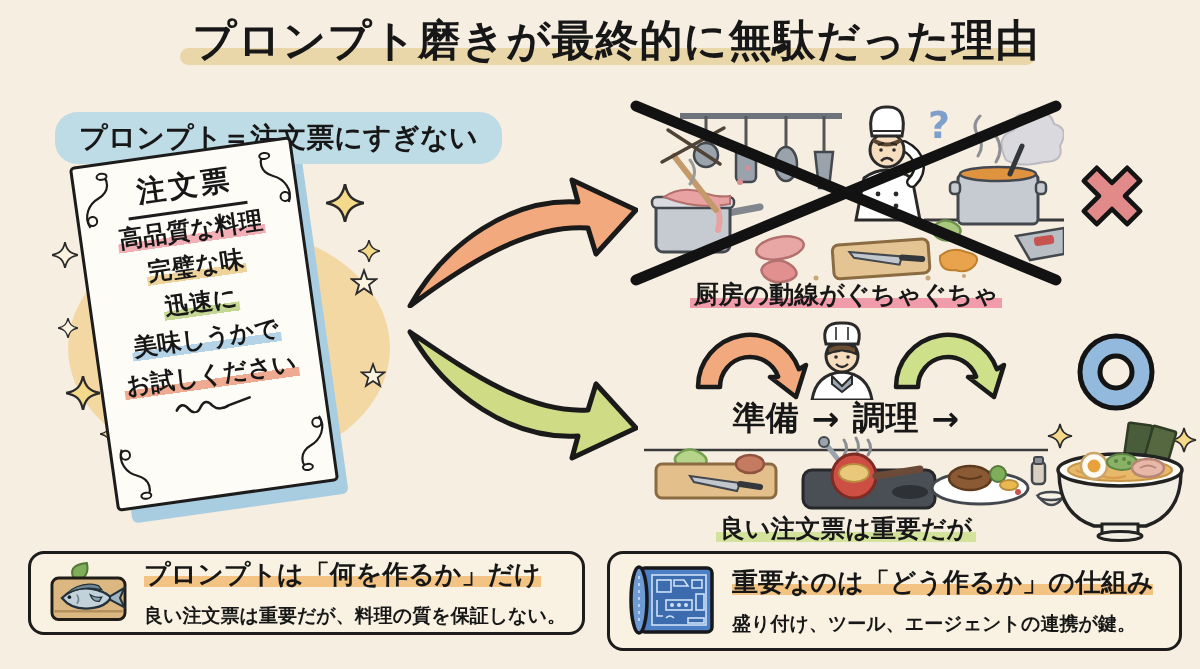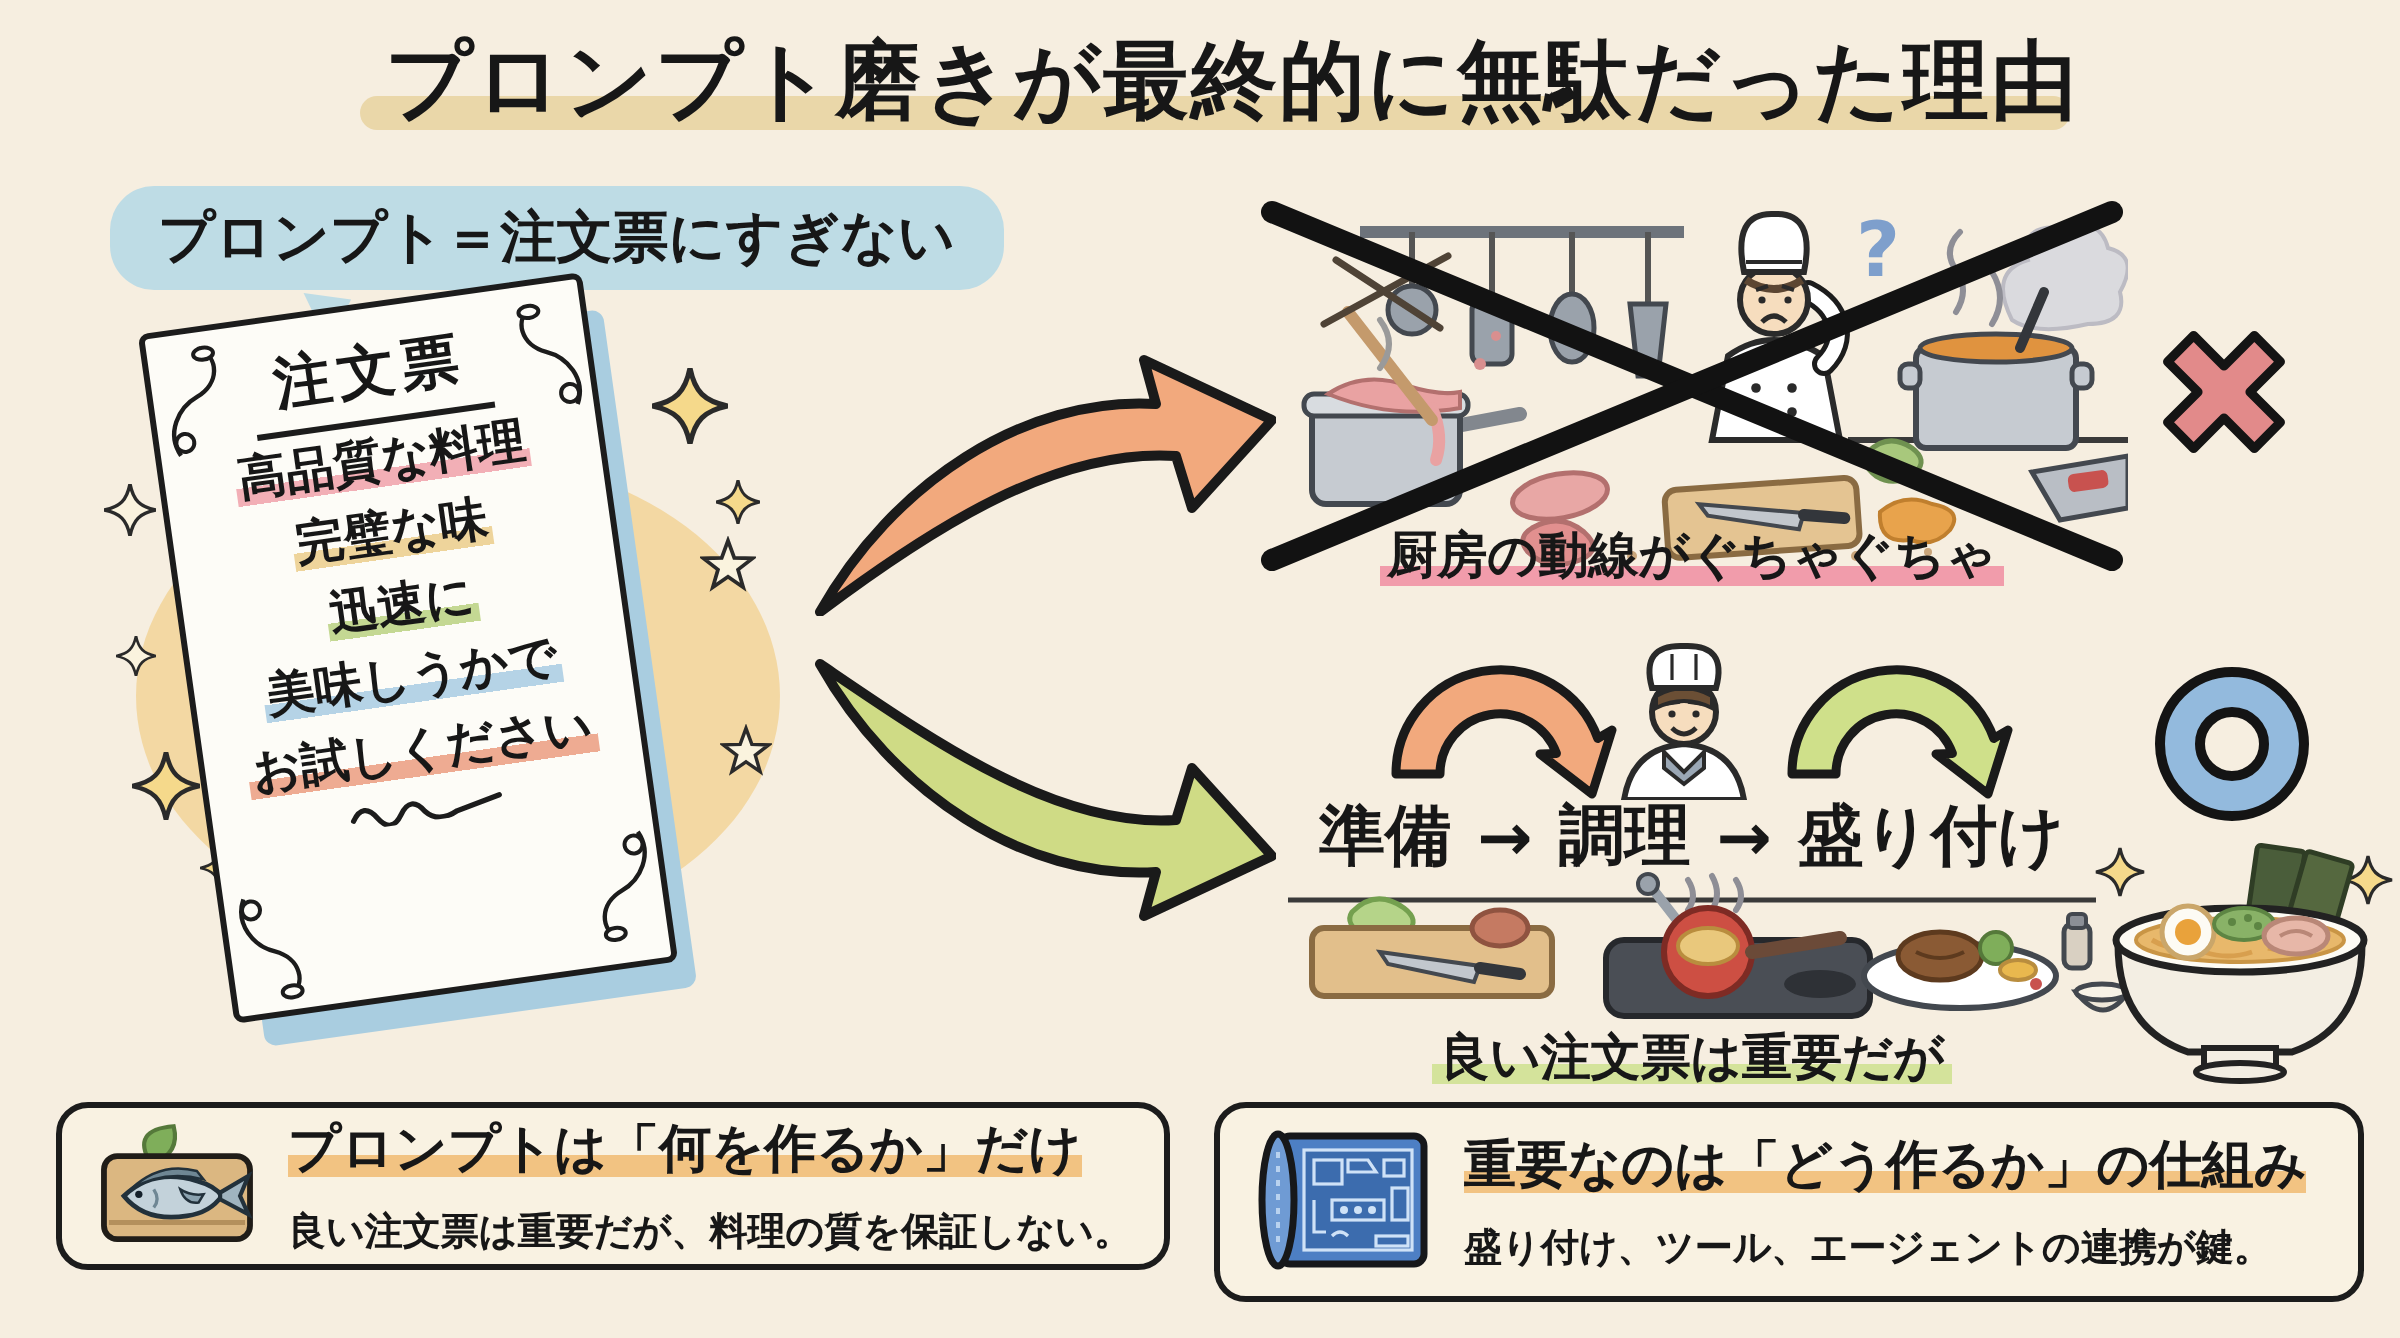--- a/index.html
+++ b/index.html
@@ -5,21 +5,21 @@
   html,body{margin:0;padding:0;}
   .canvas{
     position:relative;width:1200px;height:669px;overflow:hidden;
     background:#f6eee0;font-family:"DejaVu Sans",sans-serif;color:#171717;
   }
   .abs{position:absolute;}
   
   .title-swoosh{left:180px;top:48px;width:855px;height:17px;background:#ead7a9;border-radius:10px;z-index:0;}
   .title{left:16px;top:12px;width:1200px;text-align:center;font-size:43px;font-weight:900;letter-spacing:1px;z-index:1;}
   
-  .bubble{left:55px;top:93px;background:#bedce5;border-radius:22px;padding:7px 24px;font-size:28px;font-weight:800;z-index:2;}
+  .bubble{left:55px;top:112px;background:#bedce5;border-radius:22px;padding:7px 24px;font-size:28px;font-weight:800;z-index:2;}
   .bubble-tail{left:150px;top:148px;width:0;height:0;border-left:16px solid transparent;border-right:8px solid transparent;border-top:24px solid #bedce5;transform:rotate(8deg);z-index:1;}
   
   .slip-blob{left:68px;top:228px;width:322px;height:240px;border-radius:50%;background:#f3d8a3;z-index:0;}
   .slip-shadow{left:108px;top:168px;width:218px;height:342px;background:#a9cde0;border-radius:6px;transform:rotate(-8deg);z-index:1;}
   .slip{left:92px;top:150px;width:218px;height:342px;background:#fdfcf7;border:3px solid #1c1c1c;border-radius:5px;transform:rotate(-8deg);z-index:2;text-align:center;}
   .slip-heading{display:inline-block;margin-top:12px;font-size:29px;font-weight:800;letter-spacing:3px;border-bottom:3px solid #1c1c1c;padding:0 12px 3px;}
   .slip-item{font-size:24px;font-weight:800;line-height:1.52;white-space:nowrap;}
   .slip-item span{padding:0 2px;}
   .u-pink  span{background:linear-gradient(transparent 66%,#f2afb6 66%,#f2afb6 98%,transparent 98%);}
   .u-yellow span{background:linear-gradient(transparent 66%,#eed49b 66%,#eed49b 98%,transparent 98%);}
@@ -181,21 +181,21 @@
     <path d="M138,166 q14,-8 26,2 q10,9 -2,14 q-16,6 -26,-4 q-6,-7 2,-12 z" fill="#e2908f" stroke="#b3706e" stroke-width="2.5"></path>
     <path d="M306,128 q10,-10 22,-2 q8,6 2,12 q-10,8 -20,2 q-8,-6 -4,-12 z" fill="#a8c87c" stroke="#6f9150" stroke-width="2.5"></path>
     <path d="M312,158 q12,-10 26,-4 q16,3 9,13 q-8,9 -20,5 q-16,2 -15,-14 z" fill="#e8a34c" stroke="#c07f2e" stroke-width="2"></path>
     <circle cx="188" cy="180" r="2.5" fill="#c9a57a"></circle>
       <circle cx="300" cy="180" r="2.5" fill="#c9a57a"></circle>
       <circle cx="336" cy="178" r="2" fill="#c9a57a"></circle>
 
     <line x1="8" y1="8" x2="428" y2="182" stroke="#121212" stroke-width="11" stroke-linecap="round"></line>
     <line x1="428" y1="8" x2="8" y2="182" stroke="#121212" stroke-width="11" stroke-linecap="round"></line>
   </svg>
-  <div class="abs caption hl-pink" style="left:628px;top:261px;font-family:Liberation Mono, monospace;"><span>厨房の動線がぐちゃぐちゃ</span></div>
+  <div class="abs caption hl-pink" style="left:628px;top:278px;"><span>厨房の動線がぐちゃぐちゃ</span></div>
 
   <svg class="abs" style="left:1066px;top:150px;" width="92" height="92" viewBox="0 0 120 120">
     <g transform="rotate(45 60 60)">
       <path d="M48,20 H72 V48 H100 V72 H72 V100 H48 V72 H20 V48 H48 Z" fill="#e28a8a" stroke="#141414" stroke-width="6" stroke-linejoin="round"></path>
     </g>
   </svg>
 
   <svg class="abs" style="left:1070px;top:326px;" width="92" height="92" viewBox="0 0 92 92">
     <circle cx="46" cy="46" r="36" fill="#93badd" stroke="#141414" stroke-width="5"></circle>
     <circle cx="46" cy="46" r="16" fill="#f6eee0" stroke="#141414" stroke-width="5"></circle>
@@ -219,21 +219,20 @@
     <path d="M20,24 Q14,2 36,3 Q58,2 52,24 Z" fill="#ffffff" stroke="#2a2a2a" stroke-width="3"></path>
     <line x1="30" y1="7" x2="30" y2="20" stroke="#2a2a2a" stroke-width="1.6"></line>
     <line x1="42" y1="7" x2="42" y2="20" stroke="#2a2a2a" stroke-width="1.6"></line>
   </svg>
 
   <div class="steps abs">
     <span>準備</span>
     <span>→</span>
     <span>調理</span>
     <span>→</span>
-    <span>盛り付け</span>
   </div>
 
   <svg class="abs" style="left:628px;top:436px;" width="436" height="80" viewBox="0 0 436 80">
     <line x1="16" y1="14" x2="420" y2="14" stroke="#3a3a3a" stroke-width="2.5"></line>
 
     <path d="M48,20 q12,-12 26,-2 q8,6 2,12 q-10,8 -22,2 q-10,-6 -6,-12 z" fill="#b5d489" stroke="#74a04f" stroke-width="2.5"></path>
     <rect x="28" y="28" width="120" height="34" rx="6" fill="#e2bf8b" stroke="#8a6b42" stroke-width="3"></rect>
     <ellipse cx="122" cy="28" rx="14" ry="9" fill="#c57a62" stroke="#8f5340" stroke-width="2.5"></ellipse>
     <path d="M62,40 L112,47 L109,55 L66,46 Z" fill="#c2c7cd" stroke="#43484f" stroke-width="2"></path>
     <line x1="112" y1="48" x2="132" y2="51" stroke="#33363b" stroke-width="6" stroke-linecap="round"></line>

